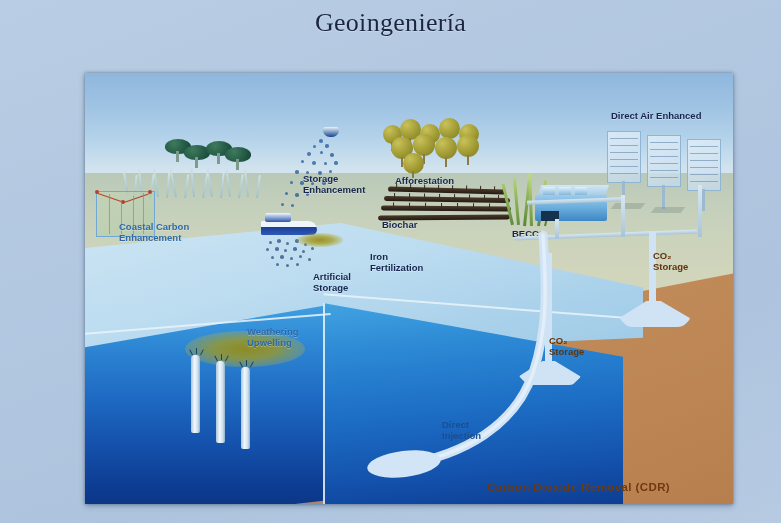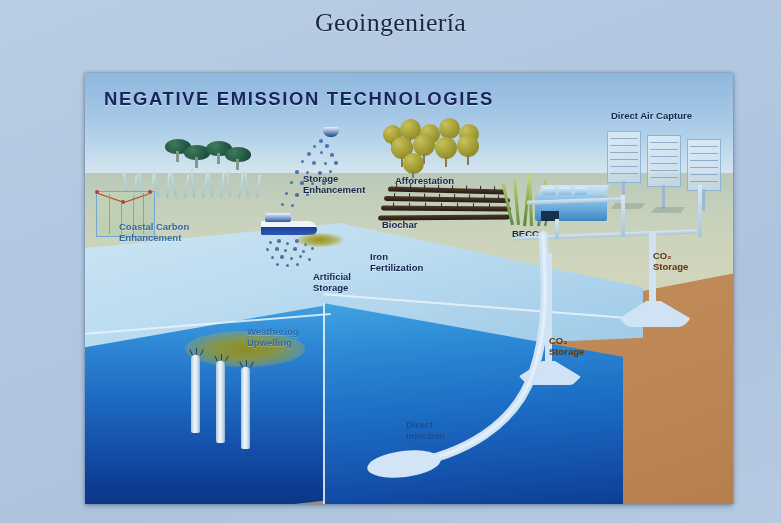--- a/index.html
+++ b/index.html
@@ -75,21 +75,21 @@
     position:absolute;left:19px;top:15px;
     font-size:18.5px;font-weight:bold;letter-spacing:1.6px;
     color:#16255c;text-shadow:0 1px 1px rgba(255,255,255,.5);
     white-space:nowrap;
   }
 
   
   .lbl{position:absolute;font-size:9.5px;line-height:11px;font-weight:bold;white-space:nowrap;}
   .lbl.navy{color:#16264f;text-shadow:0 1px 0 rgba(255,255,255,.35);}
   .lbl.seablue{color:#2f6aa8;text-shadow:0 1px 0 rgba(255,255,255,.3);}
-  .lbl.deepblue{color:#1a4f91;}
+  .lbl.deepblue{color:#1a4f91;margin-left:36px;}
   .lbl.brown{color:#5e3411;}
   .lbl.rust{color:#6e3a10;}
   .lbl.big{font-size:11px;line-height:13px;}
 
   
   .tree-m{position:absolute;}
   .tree-m .canopy{position:absolute;width:26px;height:15px;border-radius:50% 50% 45% 45%;
      background:radial-gradient(circle at 35% 30%,#3f7a5c,#1d5240 70%,#17402f 100%);}
   .tree-m .trunk{position:absolute;left:11px;top:12px;width:3px;height:11px;background:#7d9b8c;}
 
@@ -154,21 +154,20 @@
   <div class="sub-brown"></div>
   <div class="sea-top"></div>
   <div class="seafloor-left"></div>
   <div class="ocean-front"></div>
   <div class="ocean-right"></div>
 
   <div class="edge" style="left:-4px;top:250px;width:250px;height:2px;transform:rotate(-4.6deg);"></div>
   <div class="edge" style="left:238px;top:232px;width:302px;height:2px;transform:rotate(4.5deg);"></div>
   <div class="edge" style="left:238px;top:230px;width:2px;height:226px;"></div>
 
-  <div class="diagram-heading">NEGATIVE EMISSION TECHNOLOGIES</div>
 
   <div>
     <div class="tree-m" style="left:80px;top:66px;">
         <div class="canopy"></div>
         <div class="trunk"></div>
       </div>
     <div class="tree-m" style="left:99px;top:72px;">
         <div class="canopy"></div>
         <div class="trunk"></div>
       </div>
@@ -345,21 +344,21 @@
     <div style="position:absolute;left:0px;top:0;width:12px;height:8px;background:linear-gradient(180deg,#e2f0fa,#84b7dd);"></div>
     <div style="position:absolute;left:16px;top:0;width:12px;height:8px;background:linear-gradient(180deg,#e2f0fa,#84b7dd);"></div>
     <div style="position:absolute;left:32px;top:0;width:12px;height:8px;background:linear-gradient(180deg,#e2f0fa,#84b7dd);"></div>
   </div>
   <div style="position:absolute;left:456px;top:138px;width:18px;height:10px;background:#16314d;"></div>
   <div class="lbl navy" style="left:427px;top:155px;">
     <span>BECCS</span>
   </div>
 
   <div class="lbl navy" style="left:526px;top:37px;">
-    <span>Direct Air Capture</span>
+    <span>Direct Air Enhanced</span>
   </div>
   <div style="position:absolute;left:522px;top:56px;width:125px;height:100px;">
 
     <div class="dac-panel" style="left:0px;top:2px;width:32px;height:50px;">
       <div class="slat" style="top:6px;"></div>
         <div class="slat" style="top:13px;"></div>
         <div class="slat" style="top:20px;"></div>
       <div class="slat" style="top:27px;"></div>
         <div class="slat" style="top:34px;"></div>
         <div class="slat" style="top:41px;"></div>
@@ -476,14 +475,15 @@
     <div class="upwell-pipe" style="left:50px;top:22px;height:82px;"></div>
     <div class="upwell-arm" style="left:51px;top:16px;transform:rotate(-28deg);"></div>
     <div class="upwell-arm" style="left:55px;top:15px;transform:rotate(0deg);"></div>
     <div class="upwell-arm" style="left:59px;top:16px;transform:rotate(28deg);"></div>
   </div>
   <div class="lbl seablue" style="left:162px;top:253px;">
     <span>Weathering</span><br>
     <span>Upwelling</span>
   </div>
 
+  <div class="lbl rust big" style="left:402px;top:408px;font-size:11.5px;letter-spacing:.4px;">Carbon Dioxide Removal (CDR)</div>
 
 </div>
 
 </body></html>

